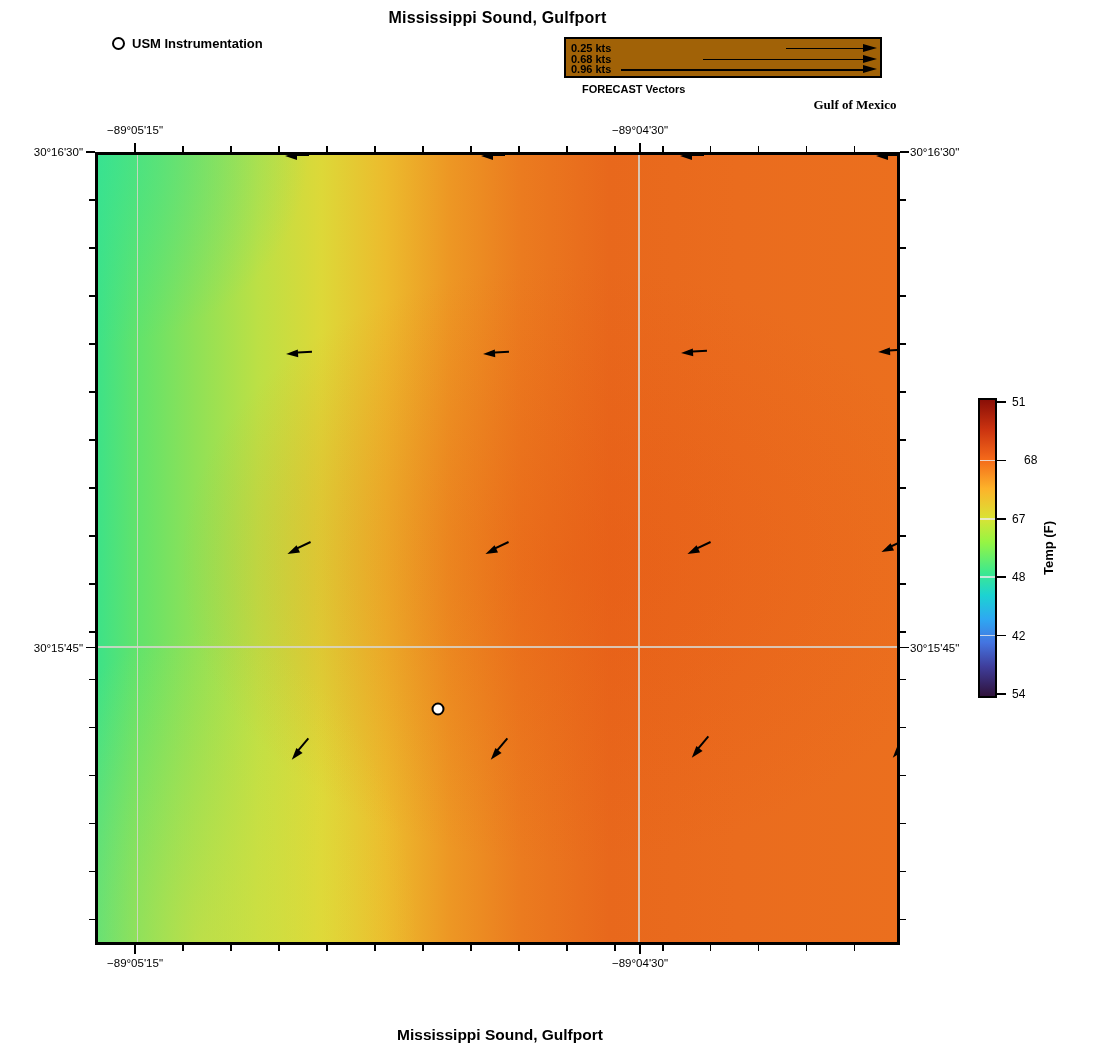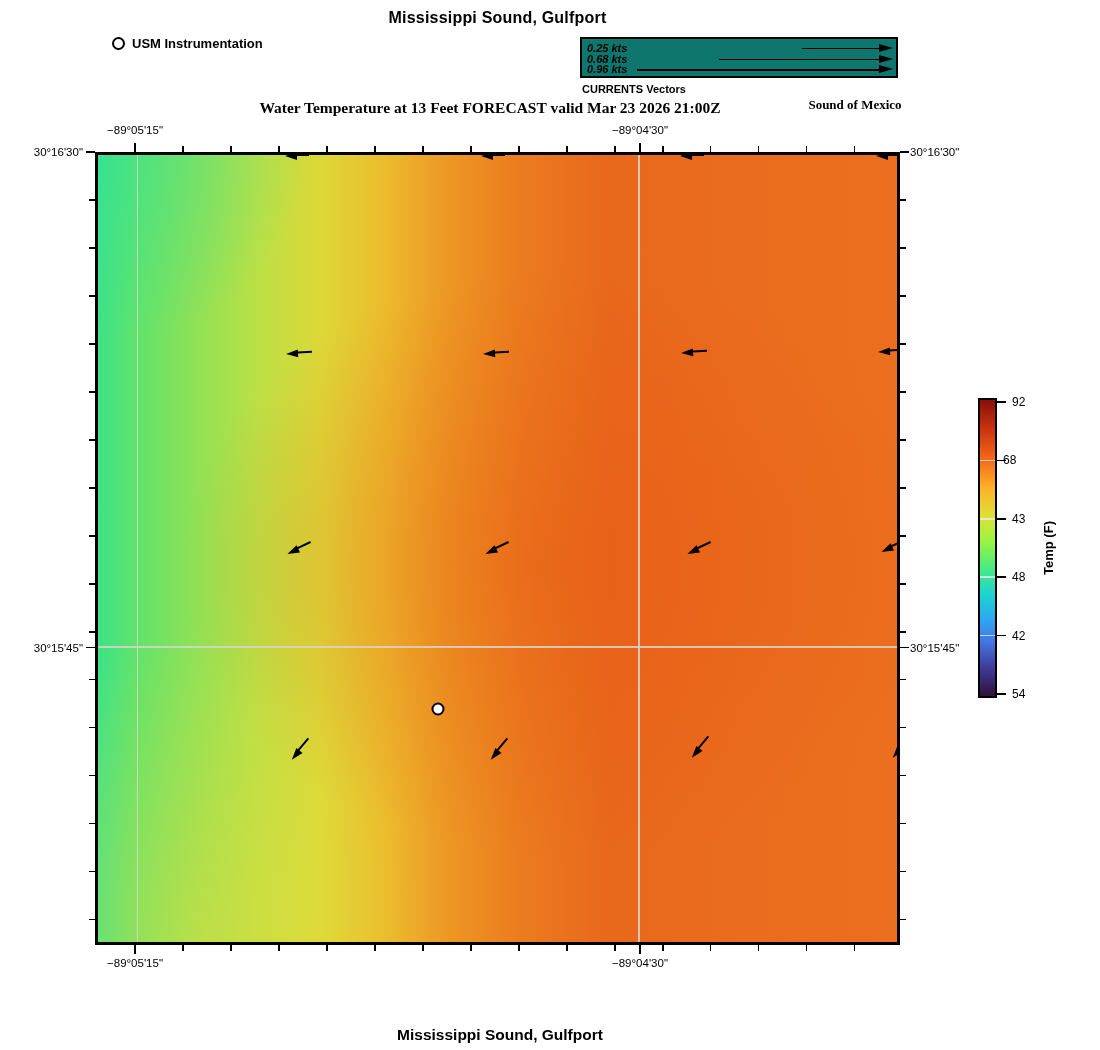--- a/index.html
+++ b/index.html
@@ -13,22 +13,22 @@
   .main-title{position:absolute;left:95px;top:9px;width:805px;text-align:center;
     font-size:16px;font-weight:bold;letter-spacing:.2px;}
   .footer-title{position:absolute;left:95px;top:1026px;width:810px;text-align:center;
     font-size:15.5px;font-weight:bold;}
 
   .usm-legend{position:absolute;left:112px;top:36px;height:16px;}
   .usm-circle{position:absolute;left:0;top:1px;width:9px;height:9px;border:2.6px solid #000;
     border-radius:50%;background:#fff;}
   .usm-label{position:absolute;left:20px;top:0;font-size:13px;font-weight:bold;white-space:nowrap;}
 
-  .vec-box{position:absolute;left:580px;top:37px;width:318px;height:41px;
-    border:2.5px solid #000;box-sizing:border-box;background:#0f766e;font-style:italic;}
+  .vec-box{position:absolute;left:564px;top:37px;width:318px;height:41px;
+    border:2.5px solid #000;box-sizing:border-box;background:#a16207;}
   .vec-label{position:absolute;font-size:11px;font-weight:bold;line-height:11px;white-space:nowrap;}
   .vec-line{position:absolute;background:#000;height:1.3px;}
   .vec-head{position:absolute;width:0;height:0;border-top:4.6px solid transparent;
     border-bottom:4.6px solid transparent;border-left:14px solid #000;}
   .vec-caption{position:absolute;left:582px;top:83px;font-size:11px;font-weight:bold;}
 
   .subtitle{position:absolute;left:95px;top:99px;width:790px;text-align:center;
     font-family:"Liberation Serif", serif;font-size:15.5px;font-weight:bold;}
   .gulf-label{position:absolute;left:805px;top:97px;width:100px;text-align:center;
     font-family:"Liberation Serif", serif;font-size:13px;font-weight:bold;}
@@ -76,24 +76,23 @@
       <div class="vec-label" style="left: 5px; top: 4px;">0.25 kts</div>
       <div class="vec-line" style="top: 8.85px; left: 220px; width: 79px;"></div>
       <div class="vec-head" style="left: 297px; top: 4.9px;"></div>
       <div class="vec-label" style="left: 5px; top: 14.7px;">0.68 kts</div>
       <div class="vec-line" style="top: 19.55px; left: 137px; width: 162px;"></div>
       <div class="vec-head" style="left: 297px; top: 15.6px;"></div>
       <div class="vec-label" style="left: 5px; top: 25.4px;">0.96 kts</div>
       <div class="vec-line" style="top: 30.25px; left: 55px; width: 244px;"></div>
       <div class="vec-head" style="left: 297px; top: 26.3px;"></div>
     </div>
-  <div class="vec-caption">CURRENTS Vectors</div>
-
-  <div class="subtitle">Water Temperature at 13 Feet FORECAST valid Mar 23 2026 21:00Z</div>
-  <div class="gulf-label">Sound of Mexico</div>
+  <div class="vec-caption">FORECAST Vectors</div>
+
+  <div class="gulf-label">Gulf of Mexico</div>
 
   <div id="plot" style="background-image: radial-gradient(300px 270px at 0% 0%, rgba(52, 226, 152, 0.55) 0%, rgba(52, 226, 152, 0) 70%), radial-gradient(300px 430px at 13% 100%, rgba(229, 221, 61, 0.5) 0%, rgba(229, 221, 61, 0) 72%), radial-gradient(520px 400px at 59% 52%, rgba(231, 84, 18, 0.4) 0%, rgba(231, 84, 18, 0) 75%), linear-gradient(90deg, rgb(62, 226, 135) 0%, rgb(98, 227, 107) 5%, rgb(142, 225, 87) 12%, rgb(188, 224, 69) 20%, rgb(221, 216, 56) 28%, rgb(236, 187, 45) 36%, rgb(237, 151, 36) 44%, rgb(235, 123, 31) 53%, rgb(232, 104, 28) 64%, rgb(234, 108, 30) 80%, rgb(235, 111, 30) 100%);">
       <div class="vgrid" style="left: 38.9603px;"></div>
       <div class="vgrid" style="left: 540.173px;"></div>
       <div class="hgrid" style="top: 491.125px;"></div>
       <div class="map-vec" style="left: 186.566px; top: 0px; transform: rotate(-180deg);">
         <div class="shaft" style="left: -24px; top: -0.8px; width: 17px;"></div>
         <div class="head"></div>
       </div>
       <div class="map-vec" style="left: 383.12px; top: 0px; transform: rotate(-180deg);">
@@ -246,24 +245,24 @@
       <div class="cbar-cross" style="top: 59.65px;"></div>
     </div>
   <div id="cbar-annot">
       <div class="cbar-tick" style="left: 997px; top: 693.25px;"></div>
       <div class="cbar-ticklabel" style="left: 1012px; top: 694px;">54</div>
       <div class="cbar-tick" style="left: 997px; top: 634.85px;"></div>
       <div class="cbar-ticklabel" style="left: 1012px; top: 635.6px;">42</div>
       <div class="cbar-tick" style="left: 997px; top: 576.45px;"></div>
       <div class="cbar-ticklabel" style="left: 1012px; top: 577.2px;">48</div>
       <div class="cbar-tick" style="left: 997px; top: 518.05px;"></div>
-      <div class="cbar-ticklabel" style="left: 1012px; top: 518.8px;">43</div>
+      <div class="cbar-ticklabel" style="left: 1012px; top: 518.8px;">67</div>
       <div class="cbar-tick" style="left: 997px; top: 459.65px;"></div>
-      <div class="cbar-ticklabel" style="left: 1003px; top: 460.4px;">68</div>
+      <div class="cbar-ticklabel" style="left: 1024px; top: 460.4px;">68</div>
       <div class="cbar-tick" style="left: 997px; top: 401.25px;"></div>
-      <div class="cbar-ticklabel" style="left: 1012px; top: 402px;">92</div>
+      <div class="cbar-ticklabel" style="left: 1012px; top: 402px;">51</div>
     </div>
   <div class="cbar-axlabel-anchor">
     <span class="cbar-axlabel">Temp (F)</span>
   </div>
 
   <div class="footer-title">Mississippi Sound, Gulfport</div>
 </div>
 
 </body></html>

